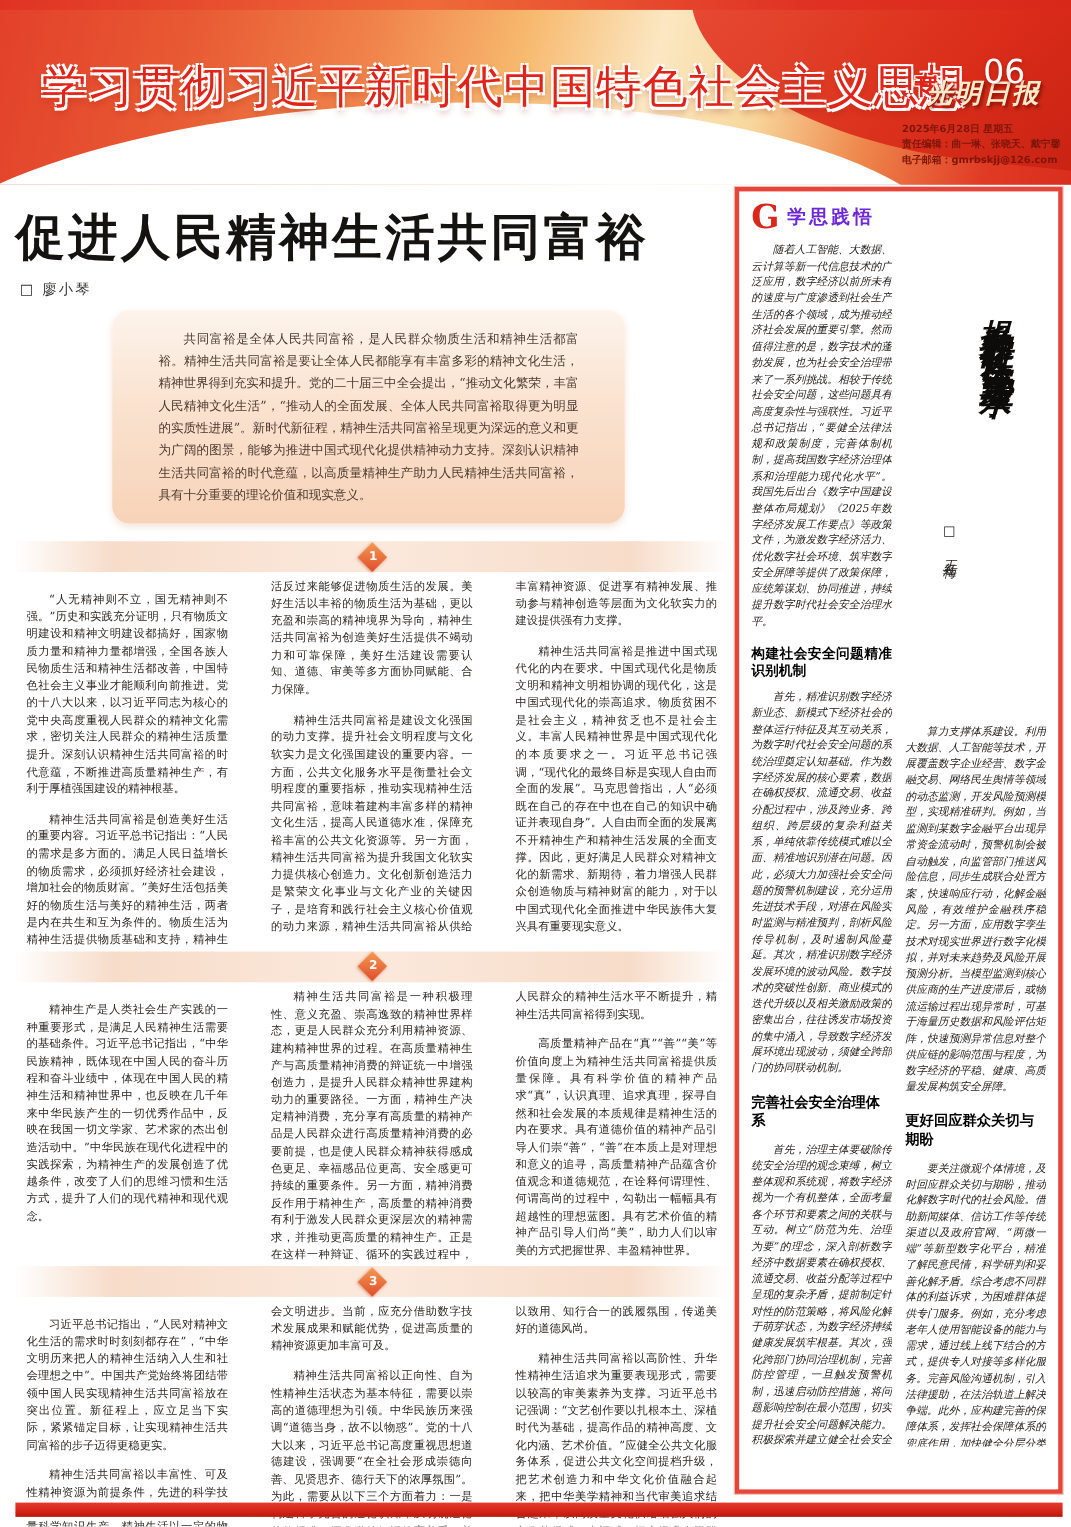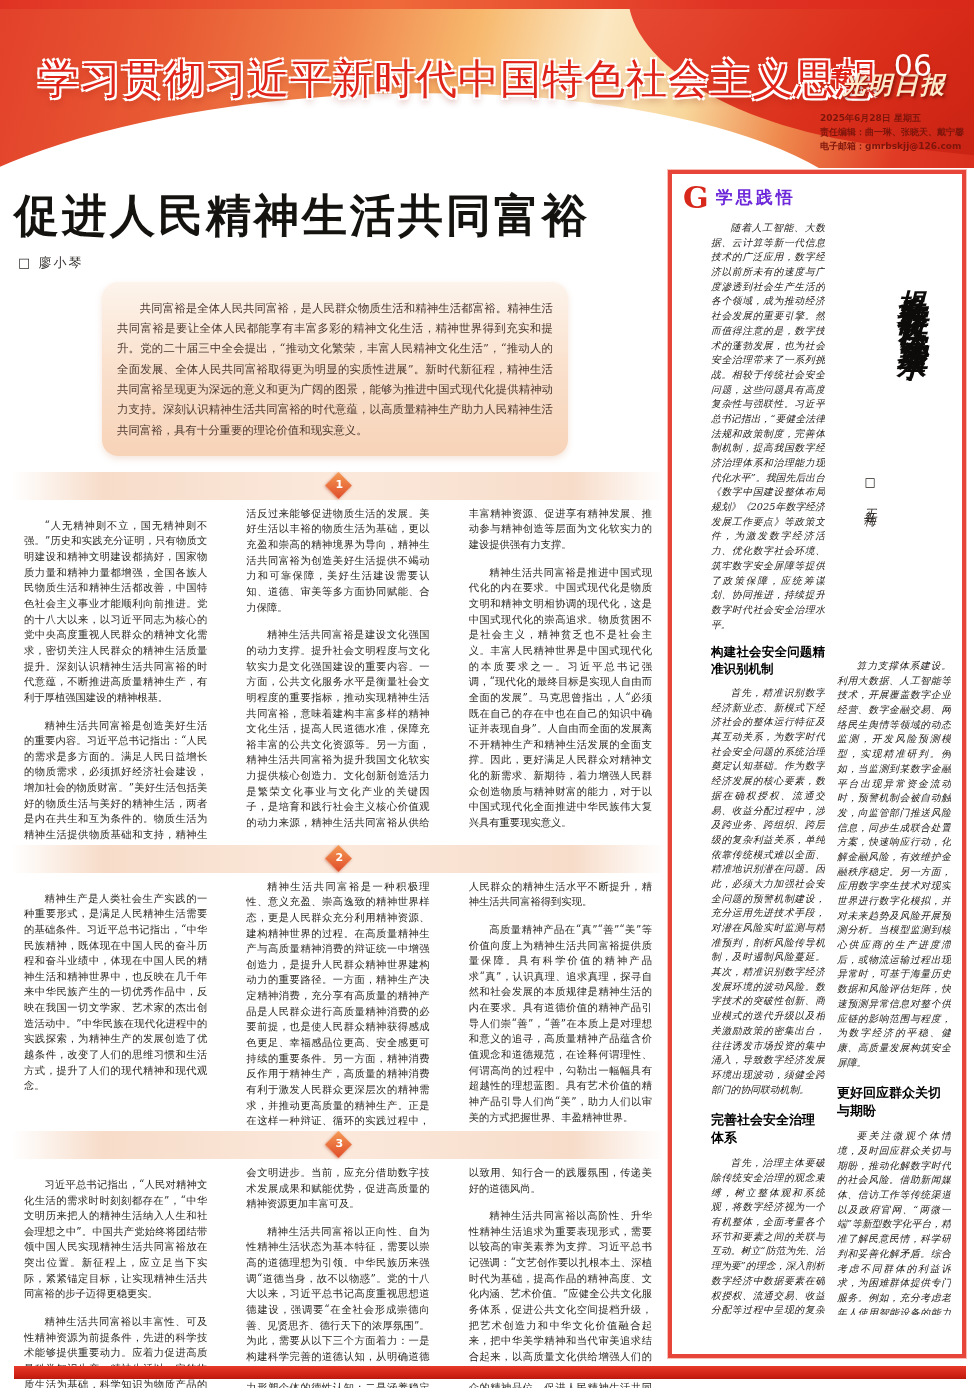--- a/index.html
+++ b/index.html
@@ -31,21 +31,21 @@
           font-weight:normal;text-shadow:0 2px 3px rgba(120,14,6,.5);}
   .dateblock{position:absolute;right:10px;top:112px;z-index:7;
           font-size:9px;line-height:1.55;color:#7e150b;font-weight:bold;}
 
   
   .main{position:absolute;left:12px;top:176px;width:652px;}
   .main-title{font-family:"DejaVu Serif",serif;font-weight:bold;font-size:45px;color:#151310;
           letter-spacing:3px;margin:14px 0 0 2px;line-height:1.15;}
   .main-author{font-size:13px;color:#33302d;margin:12px 0 10px 6px;letter-spacing:2px;}
   .intro-box{margin:4px 96px 16px 90px;background:linear-gradient(180deg,#fdf4ec 0%,#fae2cf 45%,#f7d3b8 100%);
-          border-radius:16px;padding:16px 15px;box-shadow:0 3px 6px rgba(210,150,110,.25);}
+          border-radius:16px;padding:16px 42px;box-shadow:0 3px 6px rgba(210,150,110,.25);}
   .intro-box p{margin:0;font-size:11.4px;line-height:1.78;text-align:justify;color:#4c3a31;
           text-indent:2em;font-family:"DejaVu Serif",serif;}
   .band{position:relative;height:28px;margin:2px 0 6px 0;
           background:linear-gradient(90deg,rgba(249,226,212,0) 0%,#f7dcc9 14%,#fbe9dc 50%,#f7dcc9 86%,rgba(249,226,212,0) 100%);}
   .diamond{position:absolute;left:50%;top:50%;width:19px;height:19px;margin:-9.5px 0 0 -9.5px;
           transform:rotate(45deg);background:linear-gradient(135deg,#f49a54,#e04c2a);
           box-shadow:0 1px 3px rgba(180,60,20,.5);}
   .diamond i{position:absolute;left:0;top:2px;width:19px;text-align:center;transform:rotate(-45deg);
           font-style:normal;font-size:11px;font-weight:bold;color:#fff;}
   .cols{column-count:3;column-gap:15px;font-size:10.3px;line-height:1.52;text-align:justify;
@@ -55,21 +55,21 @@
   .photo{position:relative;width:650px;height:205px;margin-top:8px;}
   .photo svg{display:block;width:100%;height:100%;}
 
   
   .side{position:absolute;left:668px;top:170px;width:298px;height:1188px;background:#fff;
           border:4px solid #e8453a;box-shadow:0 0 0 1px #f6beb6;box-sizing:border-box;
           padding:10px 11px;overflow:hidden;}
   .side-head{display:flex;align-items:center;gap:7px;}
   .glogo{font-family:"DejaVu Serif",serif;font-size:30px;font-weight:bold;color:#d7281b;line-height:.9;}
   .side-label{font-size:17px;font-weight:bold;color:#6d28d9;letter-spacing:3px;}
-  .side-cols{display:flex;gap:12px;margin-top:10px;height:1094px;overflow:hidden;margin-left:28px;}
+  .side-cols{display:flex;gap:12px;margin-top:10px;height:1094px;overflow:hidden;}
   .scol{flex:1;overflow:hidden;}
   .kai{font-family:"DejaVu Serif",serif;font-style:italic;font-size:9.8px;line-height:1.5;
           text-align:justify;color:#26221f;}
   .kai p{margin:0 0 4px 0;text-indent:2em;}
   .sub{font-family:"DejaVu Sans",sans-serif;font-style:normal;font-weight:bold;color:#000000;
           font-size:12.5px;line-height:1.35;margin:12px 0 8px 0;}
   .sub.center{text-align:left;font-size:13px;margin:14px 0 10px 0;}
   .headline-block{height:438px;display:flex;flex-direction:row;justify-content:center;
           align-items:flex-start;gap:16px;padding-top:46px;box-sizing:border-box;}
   .v-title{writing-mode:vertical-rl;font-family:"DejaVu Serif",serif;font-weight:bold;

